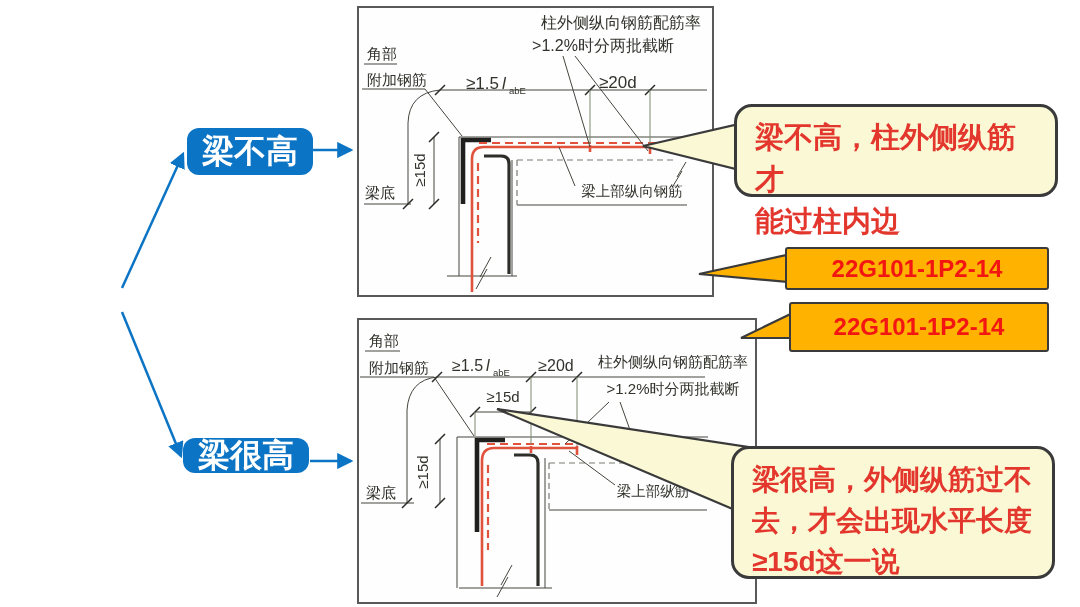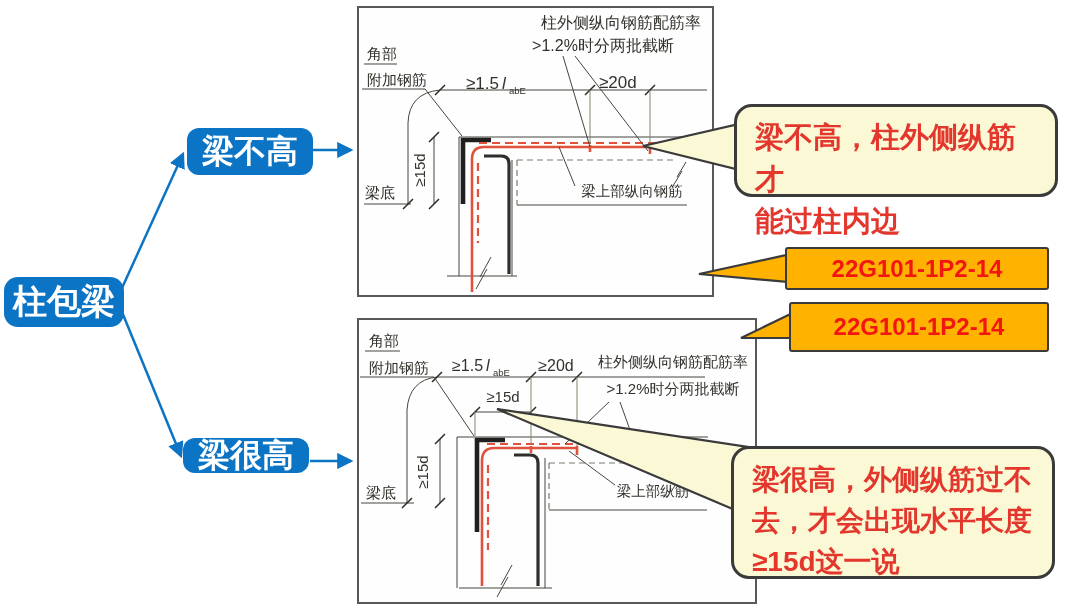--- a/index.html
+++ b/index.html
@@ -64,21 +64,20 @@
       <path class="blue-line" marker-end="url(#arr)" d="M 310 461 L 351 461"></path>
     </g>
     <g>
       <polygon class="tail-y" points="643,146 748,122 748,172"></polygon>
       <polygon class="tail-o" points="699,274 800,252 800,283"></polygon>
       <polygon class="tail-o" points="741,338 803,308 803,338"></polygon>
       <polygon class="tail-y" points="497,409 768,450 768,524"></polygon>
     </g>
   </svg>
 
-  <div class="node" id="node-root">柱包梁</div>
   <div class="node" id="node-top">梁不高</div>
   <div class="node" id="node-bottom">梁很高</div>
 
   <div class="frame" id="frame-top">
     <svg viewBox="0 0 353 287">
       <g>
         <path class="ln" d="M 100 129 H 348"></path>
         <path class="ln" d="M 158 197 H 328"></path>
         <path class="dash" d="M 158 152 H 318"></path>
         <path class="dash" d="M 158 152 V 197"></path>

